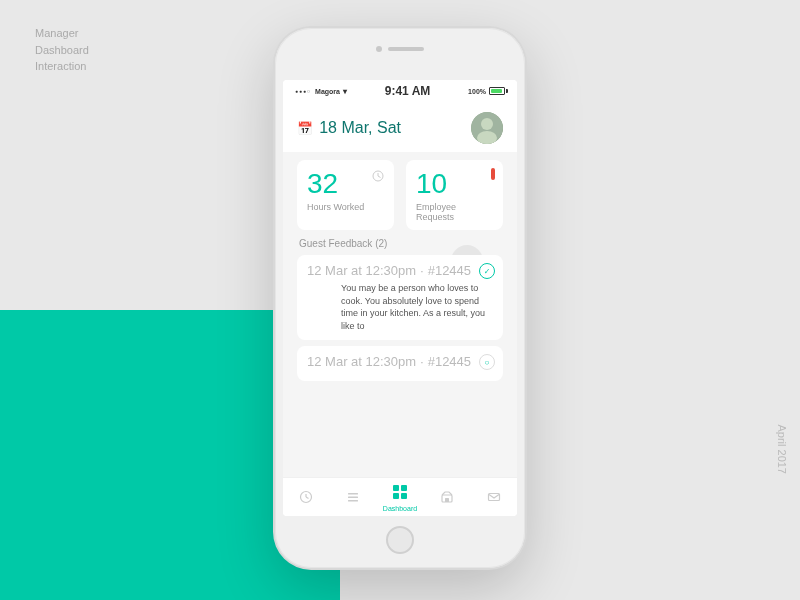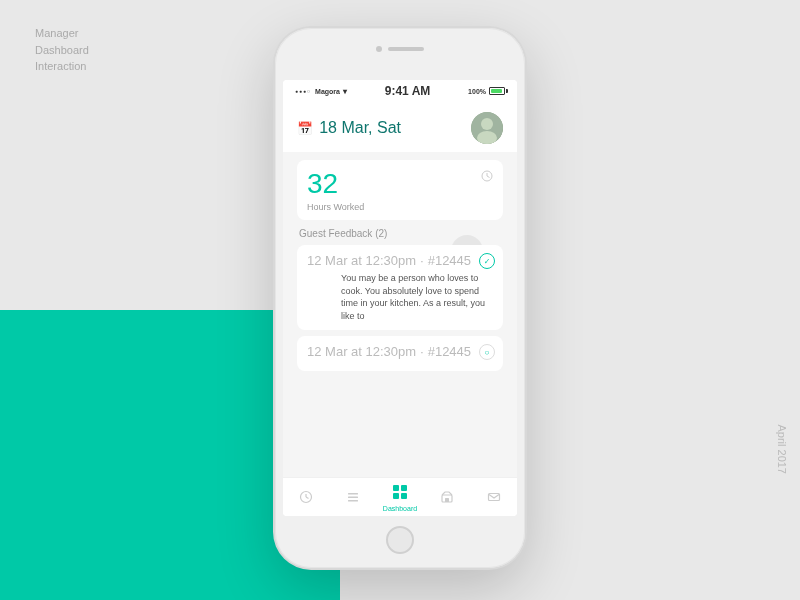--- a/index.html
+++ b/index.html
@@ -451,20 +451,25 @@
               <svg width="12" height="12" viewBox="0 0 12 12" fill="none">
                 <circle cx="6" cy="6" r="5" stroke="#ccc" stroke-width="1"></circle>
                 <line x1="6" y1="3" x2="6" y2="6" stroke="#ccc" stroke-width="1"></line>
                 <line x1="6" y1="6" x2="8.5" y2="7.5" stroke="#ccc" stroke-width="1"></line>
               </svg>
             </div>
             <div class="stat-number">32</div>
             <div class="stat-label">Hours Worked</div>
           </div>
 
+          <div class="stat-card">
+            <div class="stat-badge"></div>
+            <div class="stat-number">10</div>
+            <div class="stat-label">Employee Requests</div>
+          </div>
 
         </div>
 
 
         <div class="feedback-section">
           <div class="section-title">Guest Feedback (2)</div>
 
           <div style="position: relative;">
             <div class="swipe-indicator"></div>
             <div class="feedback-card active">

